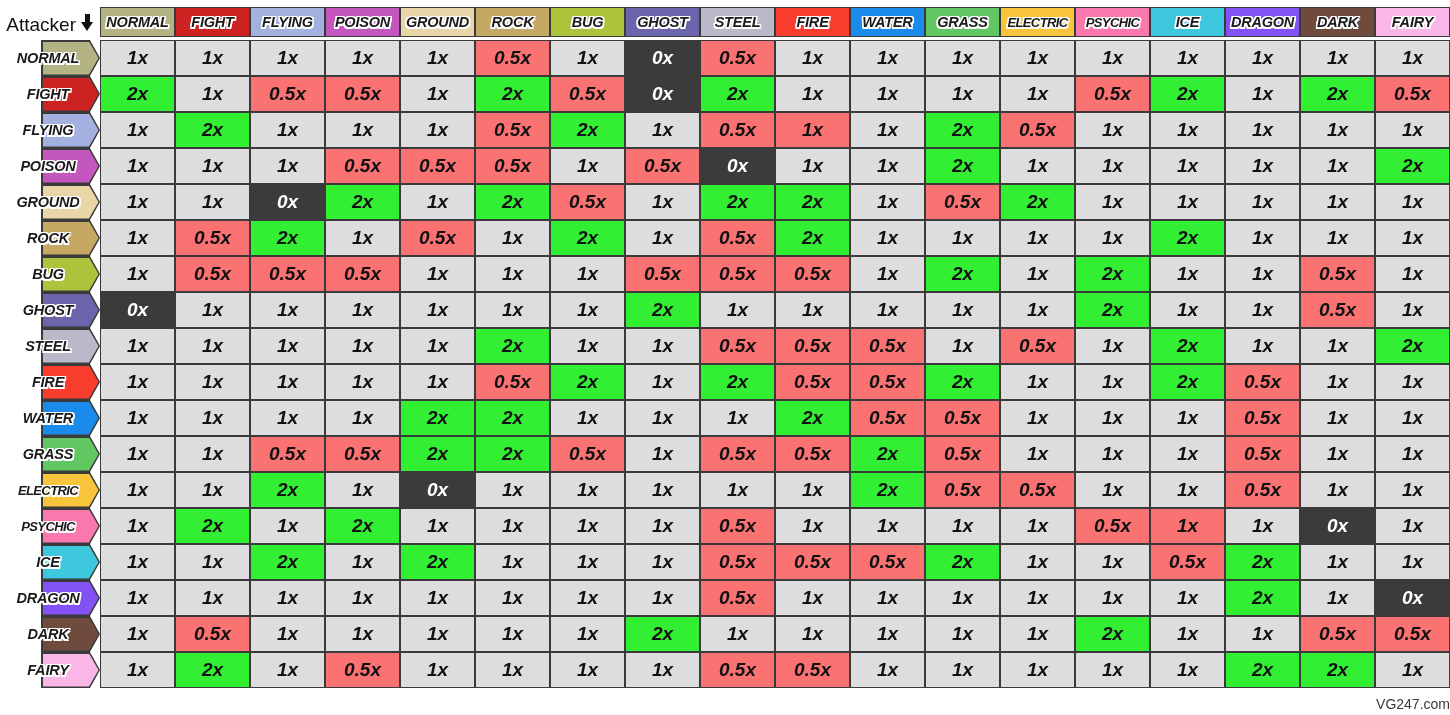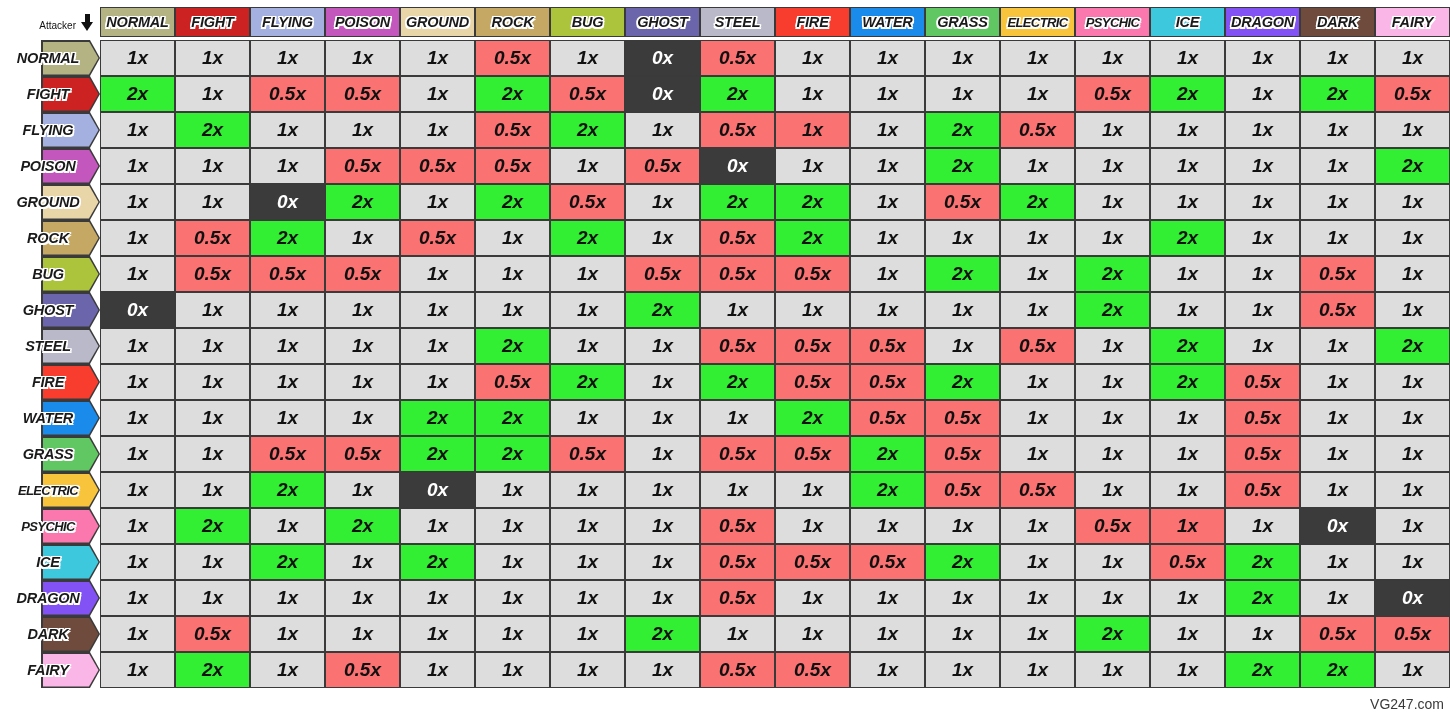--- a/index.html
+++ b/index.html
@@ -41,21 +41,21 @@
   }
   #attacker-cell {
     width: 100px;
     display: flex;
     align-items: center;
     justify-content: flex-end;
     gap: 5px;
     padding-right: 6px;
   }
   #attacker-cell .atk-text {
-    font-size: 10px;
+    font-size: 19px;
     font-weight: 400;
     color: #111;
     font-family: "Liberation Sans", sans-serif;
     margin-top: 6px;
   }
   .arrow-down {
     width: 13px; height: 17px;
     position: relative;
     flex: none;
   }
@@ -136,21 +136,21 @@
     color: #111111;
     font-family: "Liberation Sans", sans-serif;
   }
   .cell.v-neutral { background: #dddddd; }
   .cell.v-super   { background: #33ef33; }
   .cell.v-weak    { background: #fa7272; }
   .cell.v-none    { background: #3b3b3b; color: #ffffff; }
 
   #watermark {
     position: absolute;
-    right: 6px;
+    right: 0;
     bottom: 3px;
     font-size: 14px;
     color: #3a3a3a;
     font-family: "Liberation Sans", sans-serif;
   }
 </style>
 </head>
 <body>
 
 <div id="root">

